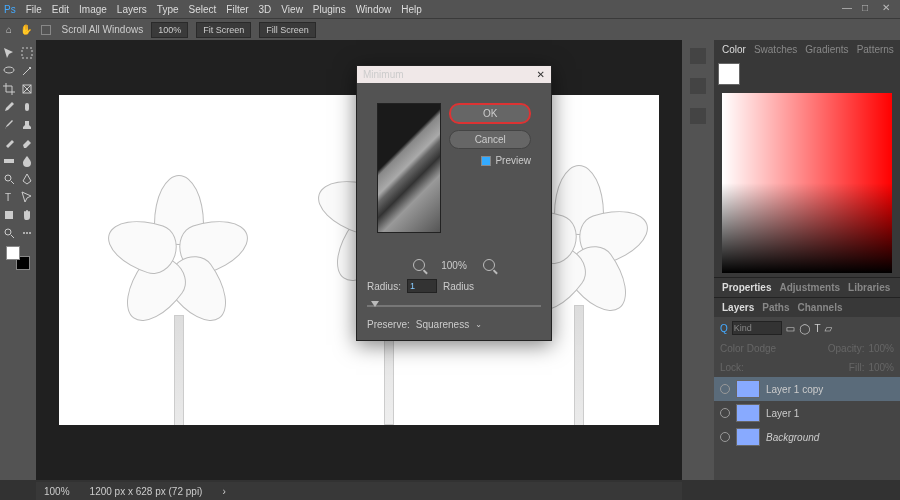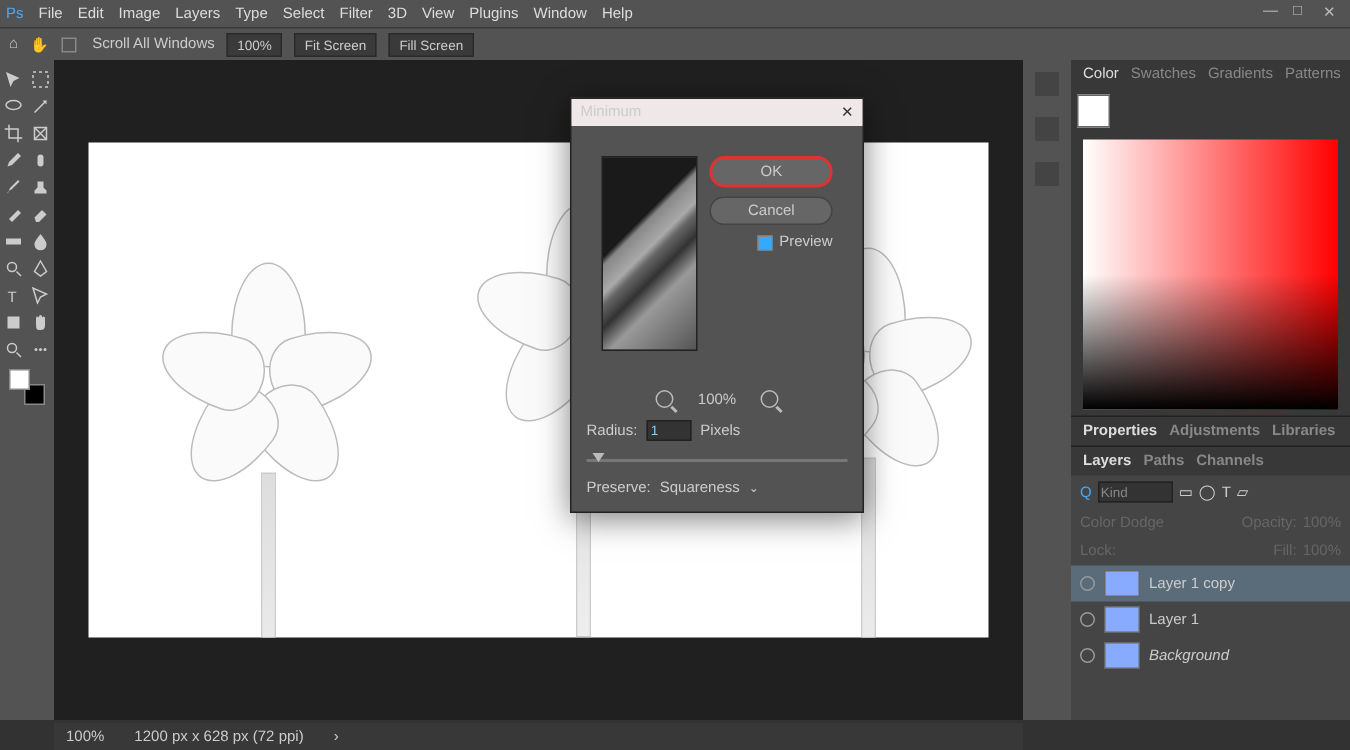--- a/index.html
+++ b/index.html
@@ -41,21 +41,21 @@
 .layerpanel{flex:1;background:#454545;}
 .lptabs{display:flex;gap:8px;padding:4px 8px;font-size:9px;}
 .lptabs span{color:#888;}
 .lptabs span.act{color:#ddd;}
 .lrow{display:flex;align-items:center;padding:3px 6px;gap:6px;font-size:9px;}
 .lrow.sel{background:#5a6b7a;}
 .eye{width:10px;height:10px;border:1px solid #999;border-radius:50%;}
 .thumb{width:24px;height:18px;background:#8af;border:1px solid #666;}
 .layeropts{display:flex;padding:4px 6px;gap:4px;font-size:9px;color:#666;align-items:center;}
 .layeropts input{width:50px;background:#333;border:1px solid #222;color:#888;font-size:9px;padding:1px;}
-.dialog{position:absolute;left:380px;top:65px;width:196px;background:#535353;border:1px solid #222;box-shadow:0 4px 20px rgba(0,0,0,.5);}
+.dialog{position:absolute;left:356px;top:65px;width:196px;background:#535353;border:1px solid #222;box-shadow:0 4px 20px rgba(0,0,0,.5);}
 .dtitle{background:#f0e8e8;color:#333;padding:3px 6px;font-size:10px;display:flex;justify-content:space-between;}
 .dtitle .x{color:#333;}
 .dbody{padding:20px;display:flex;gap:8px;}
 .preview{width:100px;height:130px;background:linear-gradient(135deg,#1a1a1a 0%,#1a1a1a 35%,#888 38%,#aaa 48%,#666 52%,#333 60%,#999 70%,#555 100%);border:1px solid #222;}
 .dright{display:flex;flex-direction:column;gap:6px;align-items:stretch;}
 .dbtn{background:#666;border:1px solid #444;border-radius:10px;padding:3px 12px;text-align:center;font-size:10px;}
 .dbtn.ok{border:2px solid #d33;}
 .dchk{display:flex;align-items:center;gap:4px;font-size:10px;margin-left:32px;}
 .dchk .cb{width:10px;height:10px;background:#3af;border:1px solid #888;}
 .dfoot{padding:6px 10px 10px;display:flex;flex-direction:column;gap:8px;}
@@ -361,21 +361,21 @@
   </div>
   <div class="dfoot">
     <div class="zrow">
       <span class="mag"></span>
       <span>100%</span>
       <span class="mag"></span>
     </div>
     <div class="frow">
       <span>Radius:</span>
       <input value="1" style="">
-      <span>Pixels</span>
+      <span>Radius</span>
     </div>
     <div class="slider"></div>
     <div class="frow">
       <span>Preserve:</span>
       <span>Squareness</span>
       <span style="font-size:8px">⌄</span>
     </div>
   </div>
 </div>
 

